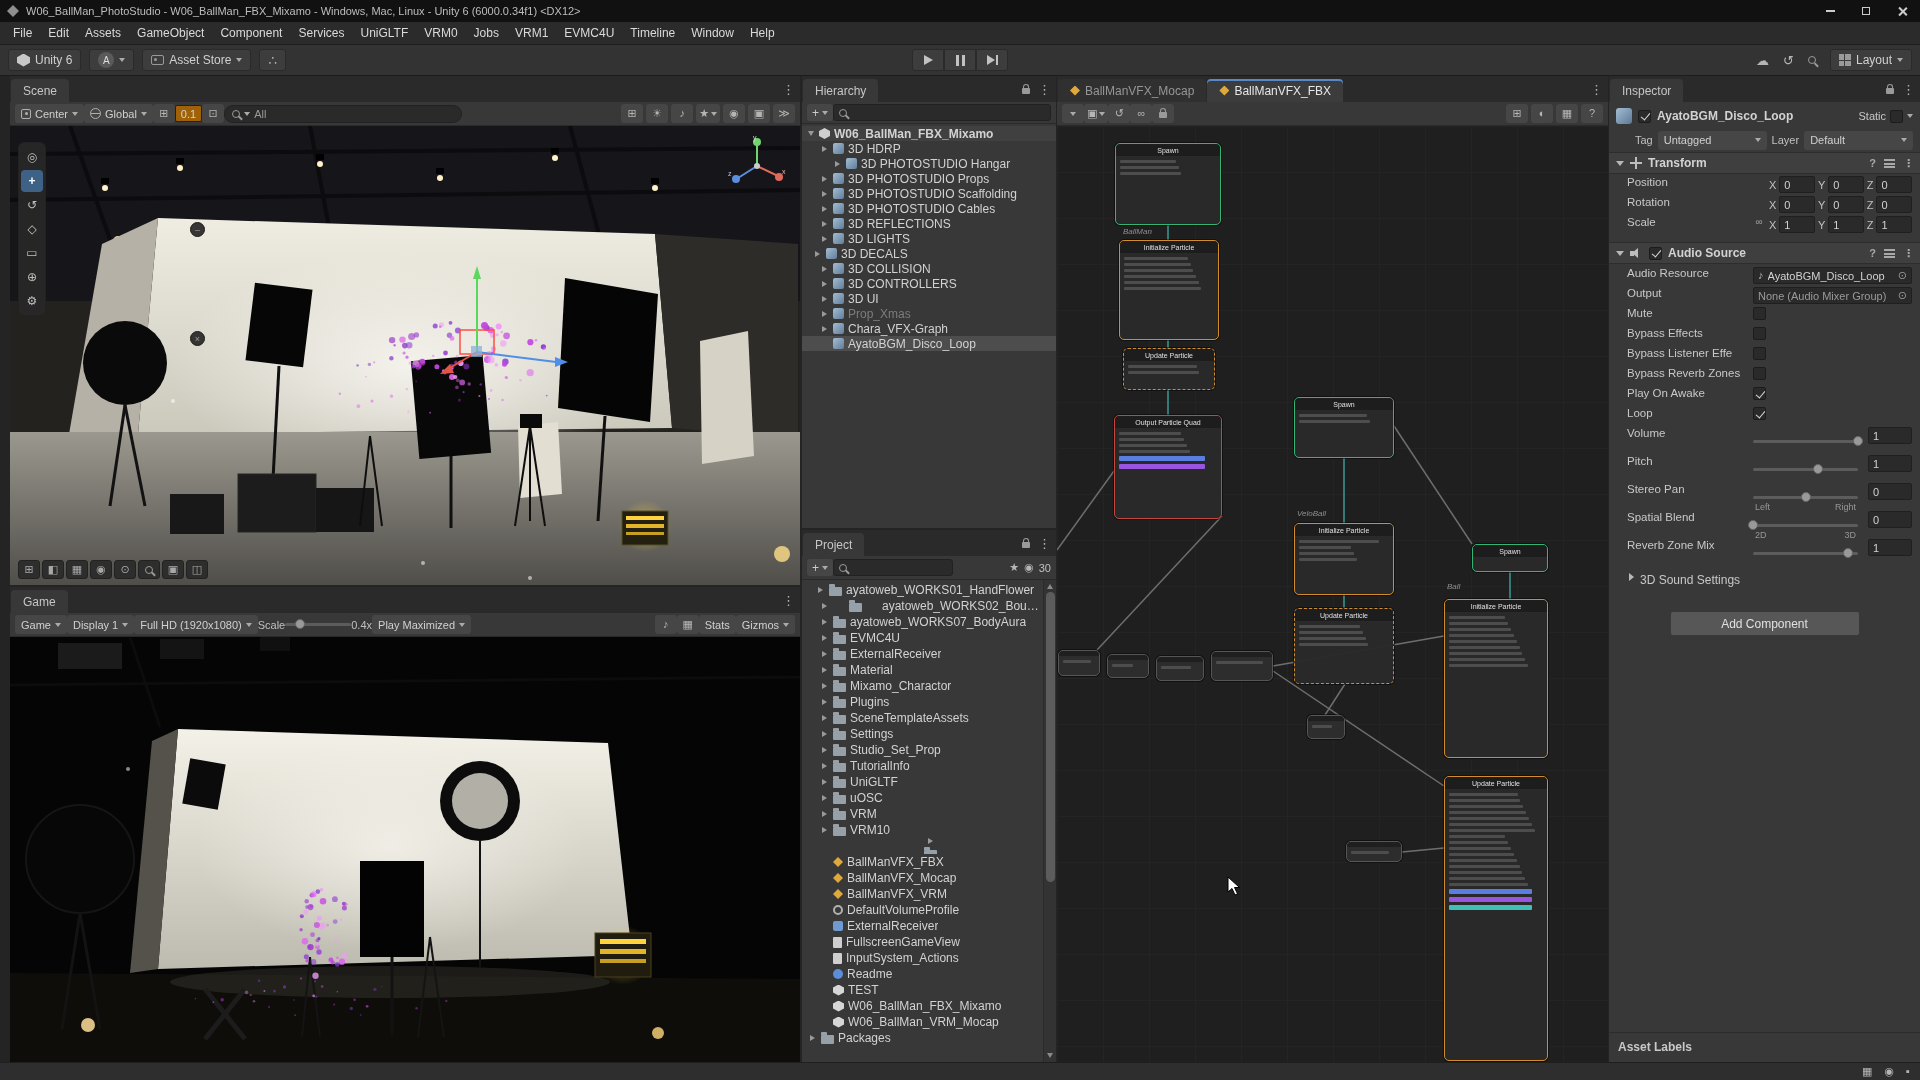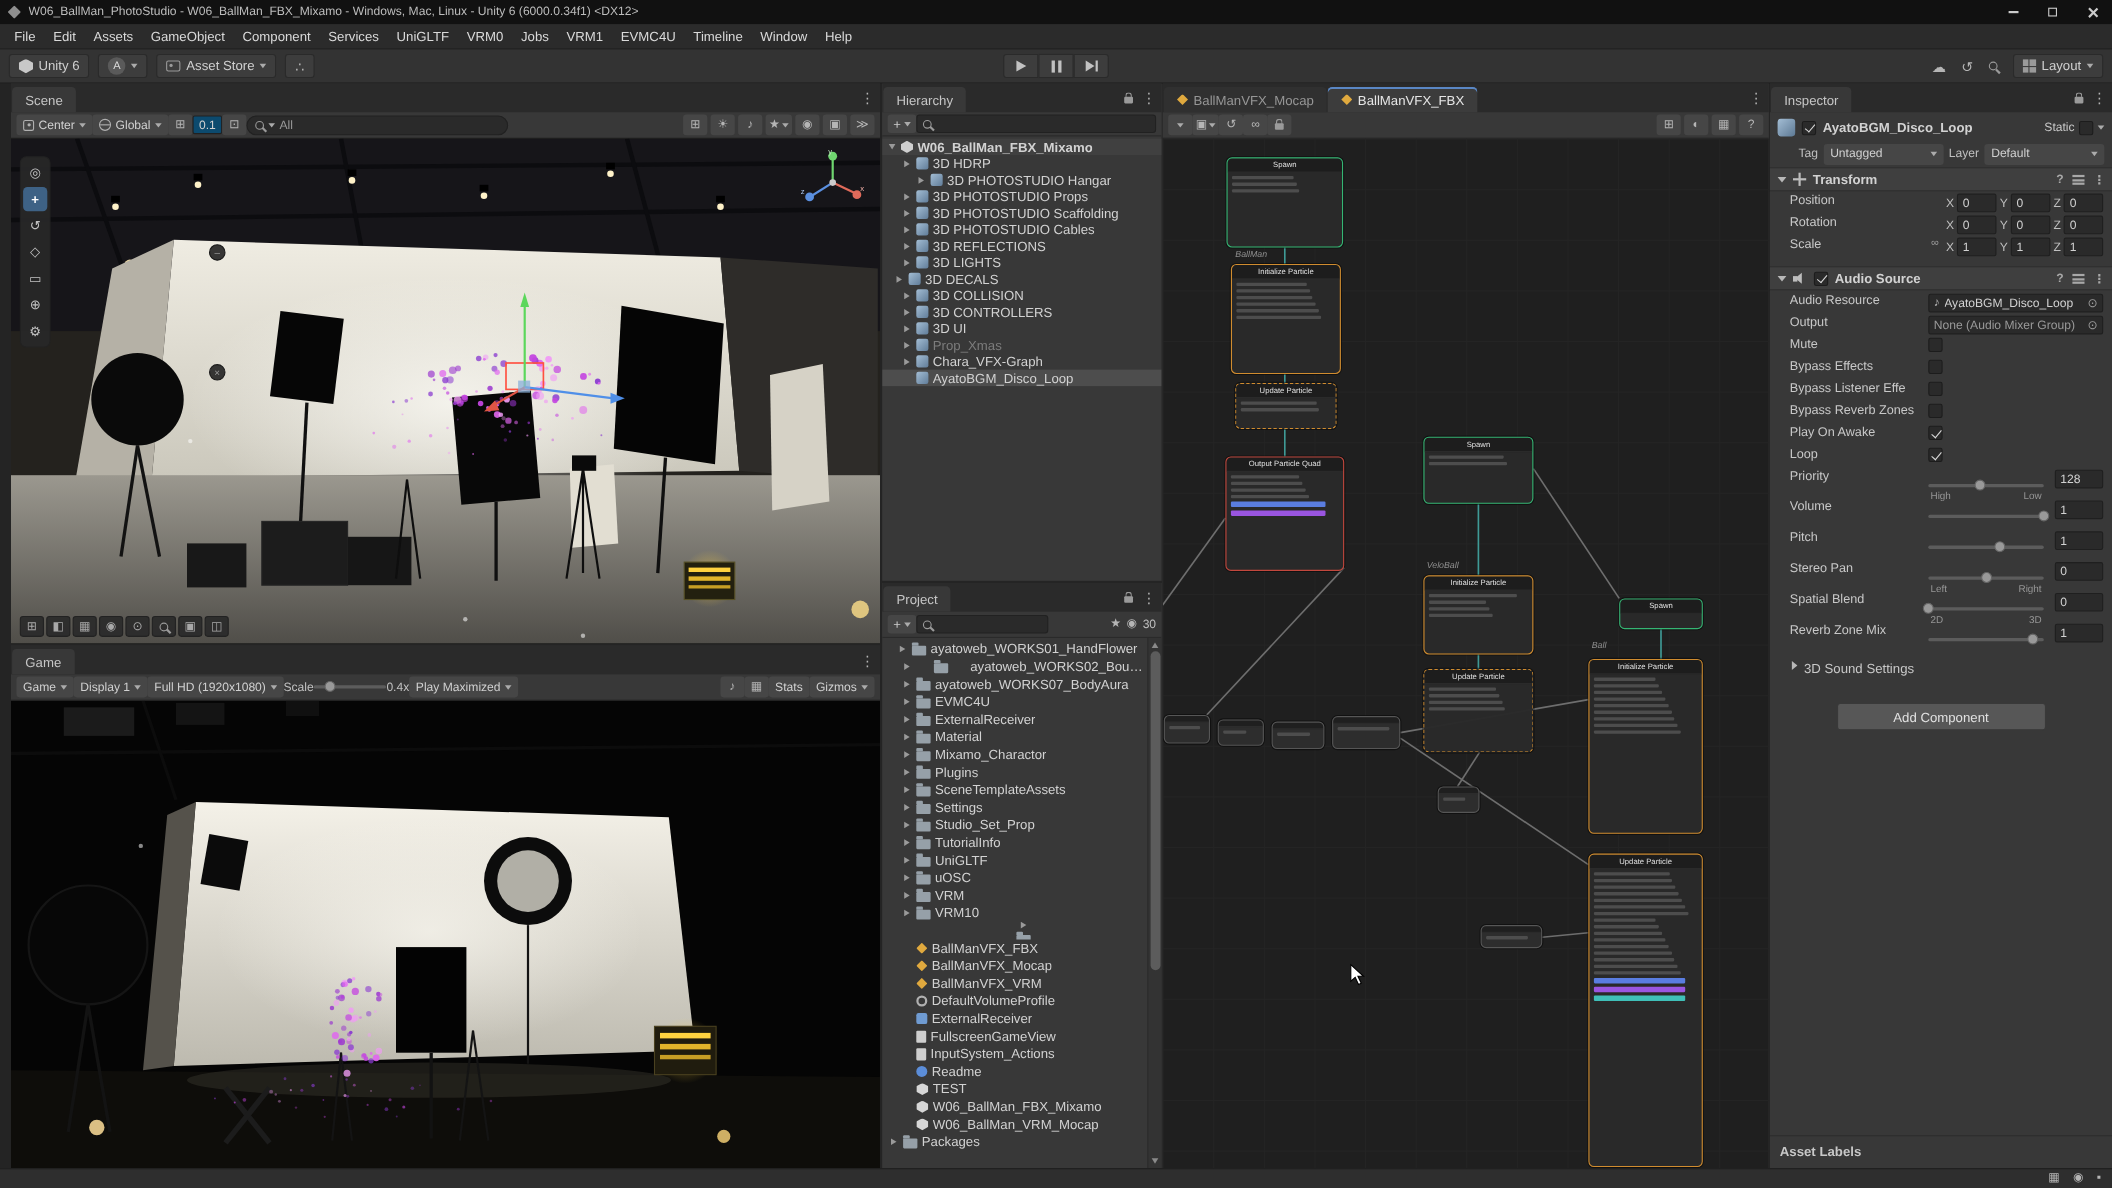--- a/index.html
+++ b/index.html
@@ -46,21 +46,21 @@
   .tabbar{height:26px;background:#2a2a2a;display:flex;align-items:flex-end;position:relative}
   .tab{height:23px;display:flex;align-items:center;gap:5px;padding:0 12px;font-size:12px;color:#c6c6c6;background:#383838;border-radius:4px 4px 0 0;margin-left:1px}
   .tab.inactive{background:#303030;color:#969696}
   .tab.focused{background:#3c3c3c;box-shadow:inset 0 2px 0 #5a87c5;color:#e6e6e6}
   .tabbar-right{position:absolute;right:5px;top:0;height:26px;display:flex;align-items:center;gap:8px}
   .lock-icon{width:8px;height:6px;background:#9a9a9a;border-radius:1px;position:relative;margin-top:3px}
   .lock-icon::before{content:"";position:absolute;left:1px;top:-4px;width:4px;height:4px;border:1.4px solid #9a9a9a;border-bottom:none;border-radius:3px 3px 0 0}
   .ptoolbar{height:24px;background:#383838;border-bottom:1px solid #2a2a2a;display:flex;align-items:center;gap:0;padding:0 5px;font-size:11px}
   .dd{display:flex;align-items:center;gap:4px;background:#464646;border-radius:3px;height:19px;padding:0 6px;color:#d0d0d0;font-size:11px;white-space:nowrap}
   .iconbtn{min-width:22px;height:19px;background:#464646;border-radius:3px;display:flex;align-items:center;justify-content:center;gap:2px;padding:0 3px}
-  .tfield{background:#0c4a6e;border:1px solid #212121;border-radius:2px;height:17px;padding:0 5px;display:flex;align-items:center;color:#d2d2d2;font-size:11px}
+  .tfield{background:#a16207;border:1px solid #212121;border-radius:2px;height:17px;padding:0 5px;display:flex;align-items:center;color:#d2d2d2;font-size:11px}
   .searchpill{flex:1;max-width:238px;height:18px;background:#2a2a2a;border:1px solid #212121;border-radius:9px;display:flex;align-items:center;gap:4px;padding:0 7px;color:#9a9a9a}
   .searchflat{flex:1;height:17px;background:#2a2a2a;border:1px solid #212121;border-radius:3px;display:flex;align-items:center;gap:4px;padding:0 5px;color:#8f8f8f}
   .plusbtn{display:flex;align-items:center;gap:3px;background:#464646;border-radius:3px;height:17px;padding:0 5px;font-size:12px;color:#ccc}
   .viewport{position:relative;background:#101010;overflow:hidden}
   .viewport svg{display:block}
   .pivot-icon{width:10px;height:10px;border:1.3px solid #b0b0b0;border-radius:2px;position:relative}
   .pivot-icon::after{content:"";position:absolute;left:2.5px;top:2.5px;width:3px;height:3px;background:#b0b0b0;border-radius:50%}
   .globe-icon{width:11px;height:11px;border:1.3px solid #b0b0b0;border-radius:50%;position:relative;overflow:hidden}
   .globe-icon::after{content:"";position:absolute;left:-1px;top:4px;width:12px;height:1.2px;background:#b0b0b0}
   
@@ -1338,31 +1338,20 @@
         </div>
         <div class="irow">
           <span class="ilabel">Play On Awake</span>
           <span class="checkbox on"></span>
         </div>
         <div class="irow">
           <span class="ilabel">Loop</span>
           <span class="checkbox on"></span>
         </div>
         <div class="irow slider-row">
-          <span class="ilabel">Priority</span>
-          <div class="slider-wrap">
-            <div class="slider-track">
-              <div class="slider-thumb" style="left: 45%;"></div>
-            </div>
-            <span class="mm mm-l">High</span>
-            <span class="mm mm-r">Low</span>
-          </div>
-          <div class="valbox">128</div>
-        </div>
-        <div class="irow slider-row">
           <span class="ilabel">Volume</span>
           <div class="slider-wrap">
             <div class="slider-track">
               <div class="slider-thumb" style="left: 100%;"></div>
             </div>
           </div>
           <div class="valbox">1</div>
         </div>
         <div class="irow slider-row">
           <span class="ilabel">Pitch</span>

